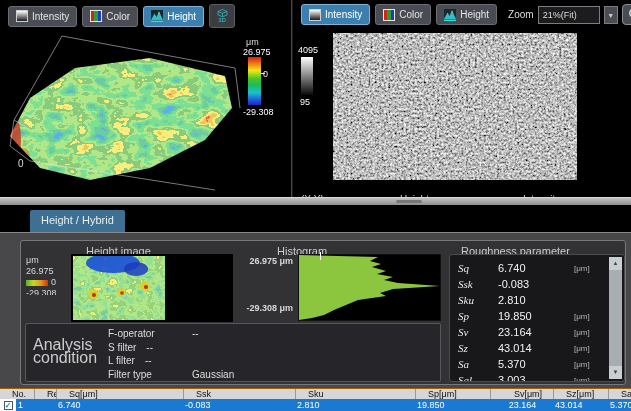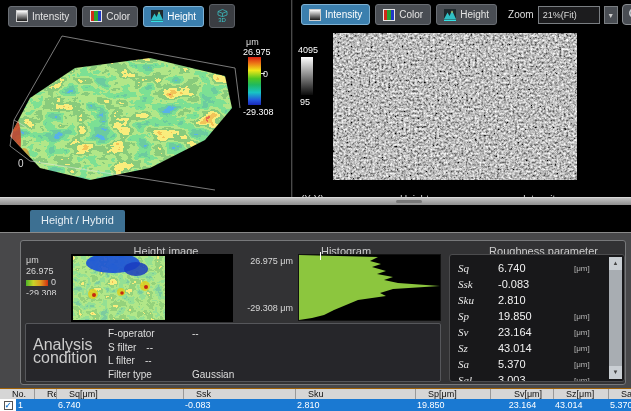--- a/index.html
+++ b/index.html
@@ -58,35 +58,35 @@
   .tabstrip { position:absolute; top:205px; left:0; width:631px; height:27px; background:#000; }
   .tab { position:absolute; left:30px; bottom:0; height:22px; padding:0 11px;
     background:#3d7092; color:#e6eef4; font-size:11px; line-height:21px;
     border-radius:2px 2px 0 0; cursor:pointer; }
 
   
   .bottom { position:absolute; top:232px; left:0; width:631px; height:156px;
     background:#48484a; border-top:1px solid #8a8a8a; }
   .inner { position:absolute; top:7px; left:20px; width:606px; height:145px;
     background:#323234; border:1px solid #77787a; border-radius:3px; }
-  .sectitle { position:absolute; top:4px; color:#cccccc; font-size:11px; text-align:center; }
+  .sectitle { position:absolute; top:4px; color:#cccccc; font-size:11px; text-align:left; }
 
   
   .scalecol { position:absolute; left:5px; top:14px; color:#d8d8d8; font-size:9px; line-height:11px; }
   .minibar { width:22px; height:6px; display:inline-block; vertical-align:middle;
     background:linear-gradient(to right,#4db428,#cad428,#e09a20,#d43010); }
   .mini0 { display:inline-block; vertical-align:middle; margin-left:3px; }
   .clip { height:7px; overflow:hidden; }
   .himgbox { position:absolute; left:50px; top:13px; width:162px; height:68px; background:#000; }
   .himgbox svg { position:absolute; left:2px; top:2px; }
 
   
   .histbox { position:absolute; left:277px; top:13px; width:143px; height:67px; background:#000; border:1px solid #111; }
   .histmark { position:absolute; left:21px; top:-3px; width:1px; height:8px; background:#fff; }
-  .histlab { position:absolute; color:#d8d8d8; font-size:9px; width:90px; text-align:right; }
+  .histlab { position:absolute; color:#d8d8d8; font-size:9px; width:90px; text-align:right;font-weight:bold; }
 
   
   .roughbox { position:absolute; left:428px; top:13px; width:176px; height:128px;
     background:#18181a; border:1px solid #4c4c4e; border-radius:3px; overflow:hidden; }
   .roughrows { position:absolute; left:8px; top:5px; right:20px; }
   .rrow { display:flex; height:16px; align-items:center; }
   .rname { width:40px; font-style:italic; font-family:"Liberation Serif", serif; color:#e8e8e8; font-size:11px; }
   .rval { width:76px; color:#f2f2f2; font-size:11px; }
   .runit { color:#b4b4b4; font-size:8px; }
   .vscroll { position:absolute; right:2px; top:2px; bottom:2px; width:13px; background:#a8adb2; border-radius:1px; }
@@ -267,21 +267,21 @@
   
   <div class="tabstrip">
     <div class="tab">Height / Hybrid</div>
   </div>
 
   
   <div class="bottom">
     <div class="inner">
 
       <div class="sectitle" style="left:65px;width:160px;">Height image</div>
-      <div class="sectitle" style="left:265px;width:120px;">Histogram</div>
+      <div class="sectitle" style="left:256px;width:120px;">Histogram</div>
       <div class="sectitle" style="left:440px;width:165px;">Roughness parameter</div>
 
       <div class="scalecol">
         <div>μm</div>
         <div>26.975</div>
         <div>
           <span class="minibar"></span><span class="mini0">0</span>
         </div>
         <div class="clip">-29.308</div>
       </div>

